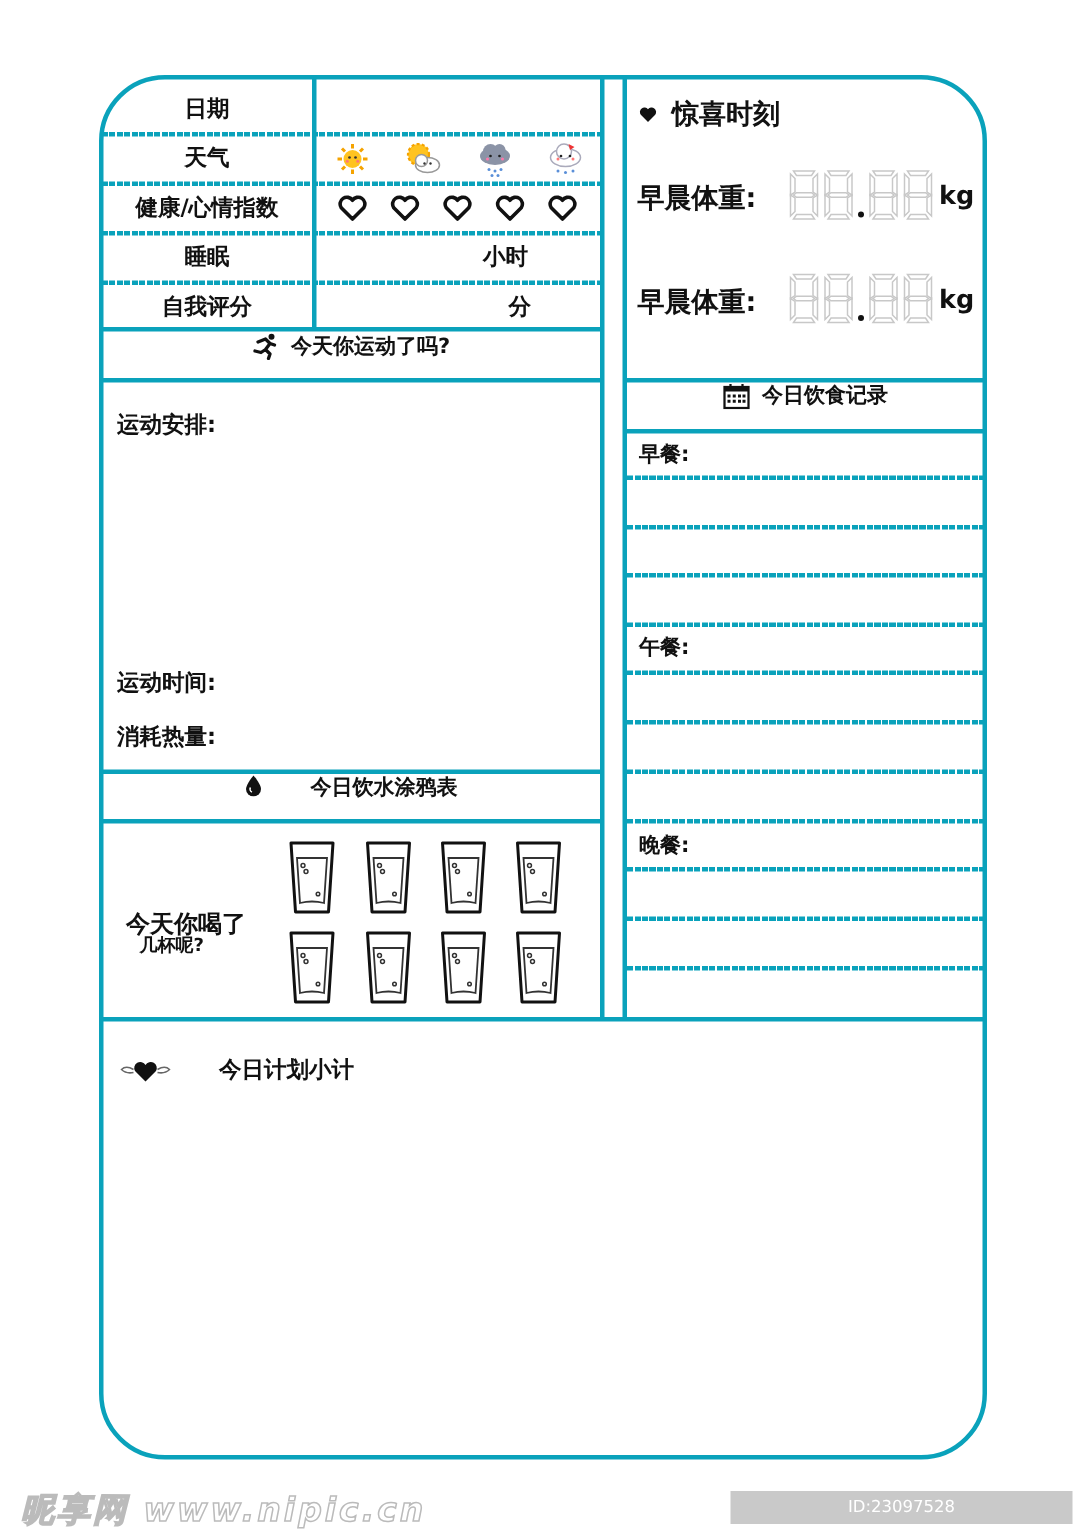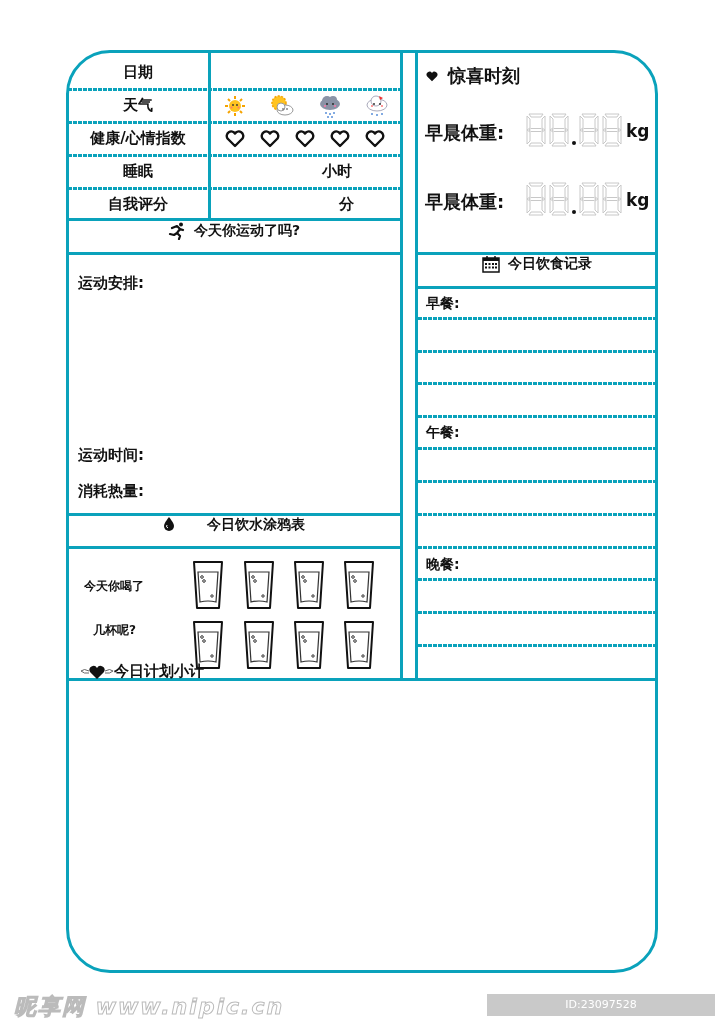--- a/index.html
+++ b/index.html
@@ -160,21 +160,21 @@
 <div class="txt" style="left:78px;top:481px;">消耗热量:</div>
 
 <div class="abs center" style="left:68px;top:516px;width:332px;height:30px;">
   <svg width="12" height="15" viewBox="0 0 12 15">
       <path d="M6 1 C6 1 1 7 1 10 A5 5 0 0 0 11 10 C11 7 6 1 6 1Z" fill="#111"></path>
       <path d="M4 9 A2 2 0 0 0 5 12" stroke="#fff" stroke-width="1" fill="none"></path>
     </svg>
   <span style="font-size:14px;font-weight:bold;margin-left:24px;">今日饮水涂鸦表</span>
 </div>
 
-<div class="txt" style="left:84px;top:576px;font-size:12px;">今天你喝了</div>
+<div class="txt" style="left:84px;top:606px;font-size:16px;">今天你喝了</div>
 <div class="txt" style="left:93px;top:620px;font-size:12px;">几杯呢?</div>
 
 <div class="abs" style="left:188px;top:560px;width:200px;height:112px;">
   <svg class="cup" style="left:4px;top:0;" viewBox="0 0 32 50">
       <path d="M2 2 H30 L27 48 H5 Z" fill="none" stroke="#111" stroke-width="2" stroke-linejoin="round"></path>
       <path d="M6 12 H26 L24 42 Q16 40 8 42 Z" fill="none" stroke="#333" stroke-width="1.2"></path>
       <circle cx="10" cy="17" r="1.3" fill="none" stroke="#333"></circle>
       <circle cx="12" cy="21" r="1.3" fill="none" stroke="#333"></circle>
       <circle cx="20" cy="36" r="1.2" fill="none" stroke="#333"></circle>
     </svg>
@@ -353,21 +353,21 @@
         <rect x="13" y="11.5" width="2" height="2"></rect>
       </g>
     </svg>
   <span style="font-size:14px;font-weight:bold;">今日饮食记录</span>
 </div>
 
 <div class="txt" style="left:426px;top:293px;font-size:14px;">早餐:</div>
 <div class="txt" style="left:426px;top:422px;font-size:14px;">午餐:</div>
 <div class="txt" style="left:426px;top:554px;font-size:14px;">晚餐:</div>
 
-<div class="abs" style="left:80px;top:662px;display:flex;align-items:center;gap:0;">
+<div class="abs" style="left:80px;top:704px;display:flex;align-items:center;gap:32px;">
   <svg width="34" height="16" viewBox="0 0 34 16">
       <path d="M17 15 L10 8 A3.8 3.8 0 0 1 17 4 A3.8 3.8 0 0 1 24 8 Z" fill="#111"></path>
       <path d="M9 7 Q4 4 1 7 Q4 10 9 9" fill="none" stroke="#666" stroke-width="1"></path>
       <path d="M25 7 Q30 4 33 7 Q30 10 25 9" fill="none" stroke="#666" stroke-width="1"></path>
     </svg>
   <span style="font-size:15px;font-weight:bold;">今日计划小计</span>
 </div>
 <div class="abs" style="left:80px;top:720px;width:564px;height:240px;"></div>
 
 <div class="wm-left">昵享网 www.nipic.cn</div>

